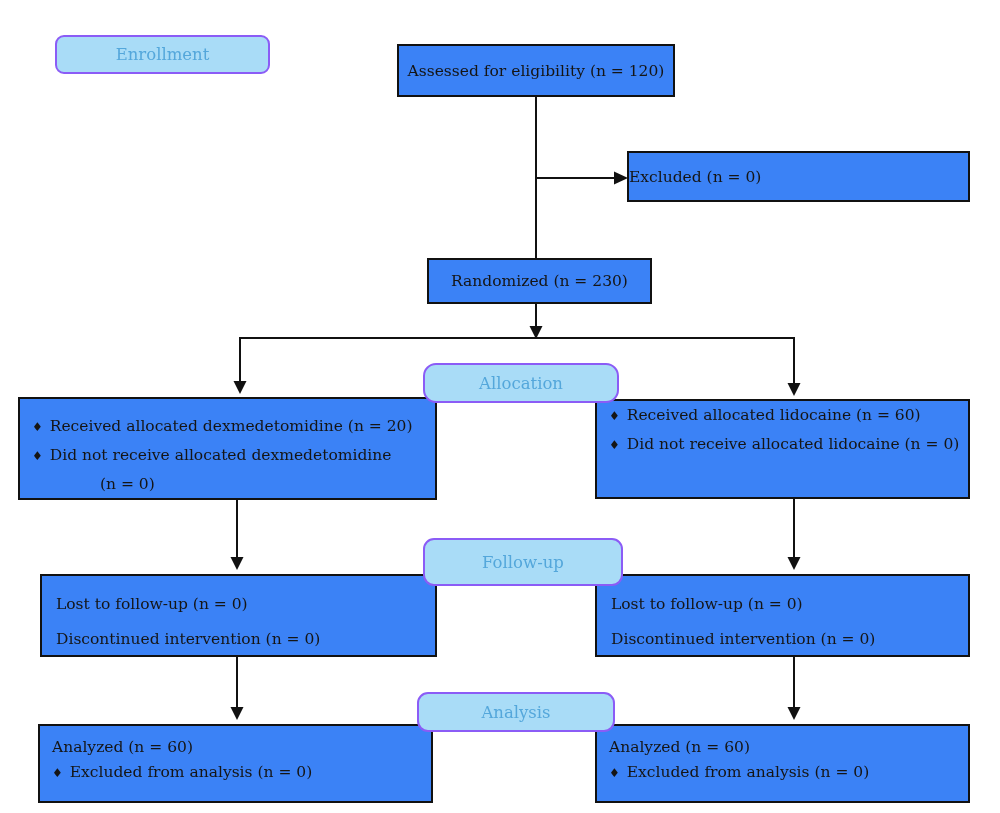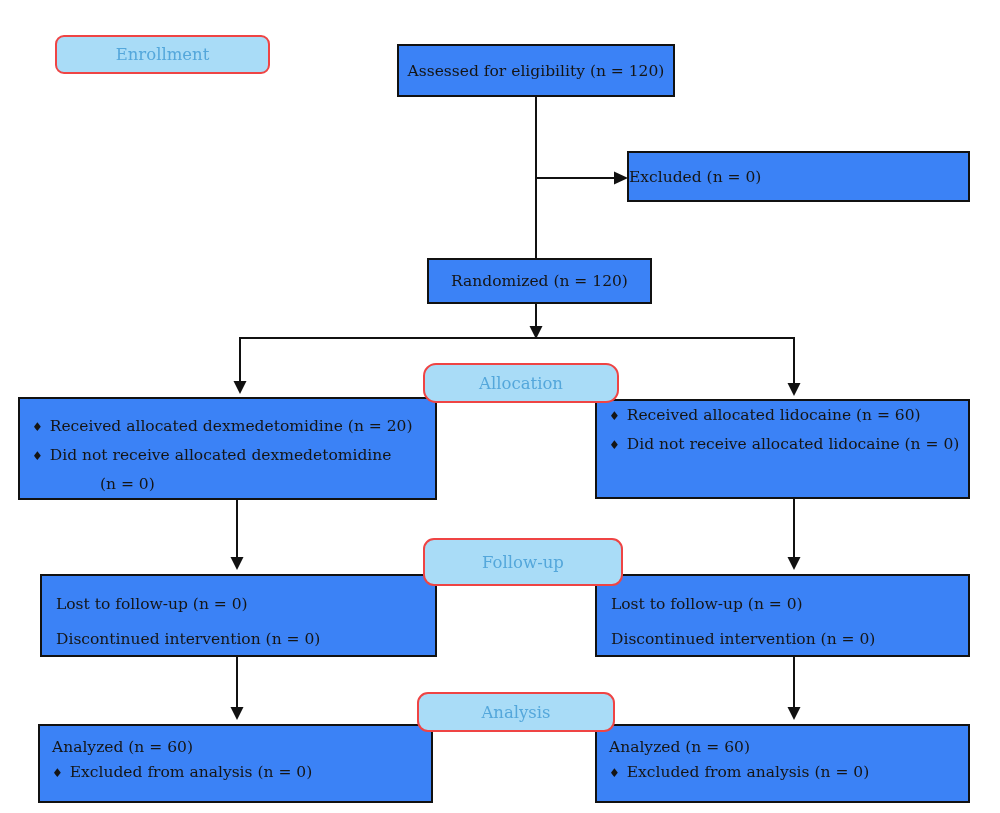--- a/index.html
+++ b/index.html
@@ -37,21 +37,21 @@
     justify-content: center;
   }
   .left-text {
     display: flex;
     align-items: center;
     justify-content: flex-start;
   }
   .stage-tab {
     position: absolute;
     background: #a9dcf7;
-    border: 2px solid #ef4444;
+    border: 2px solid #8b5cf6;
     border-radius: 9px;
     box-sizing: border-box;
     z-index: 3;
     display: flex;
     align-items: center;
     justify-content: center;
     font-size: 16.5px;
     color: #54a7db;
   }
   
@@ -122,21 +122,21 @@
 
   <div class="wbox box-assessed center-text">
     <span>Assessed for eligibility (n = 120)</span>
   </div>
 
   <div class="wbox box-excluded left-text">
     <span>Excluded (n = 0)</span>
   </div>
 
   <div class="wbox box-randomized center-text">
-    <span>Randomized (n = 120)</span>
+    <span>Randomized (n = 230)</span>
   </div>
 
   <div class="wbox box-alloc-l">
     <div>
       <span class="glyph">♦</span><span>Received allocated dexmedetomidine (n = 20)</span>
     </div>
     <div>
       <span class="glyph">♦</span><span>Did not receive allocated dexmedetomidine</span>
     </div>
     <div class="cont-line">(n = 0)</div>

